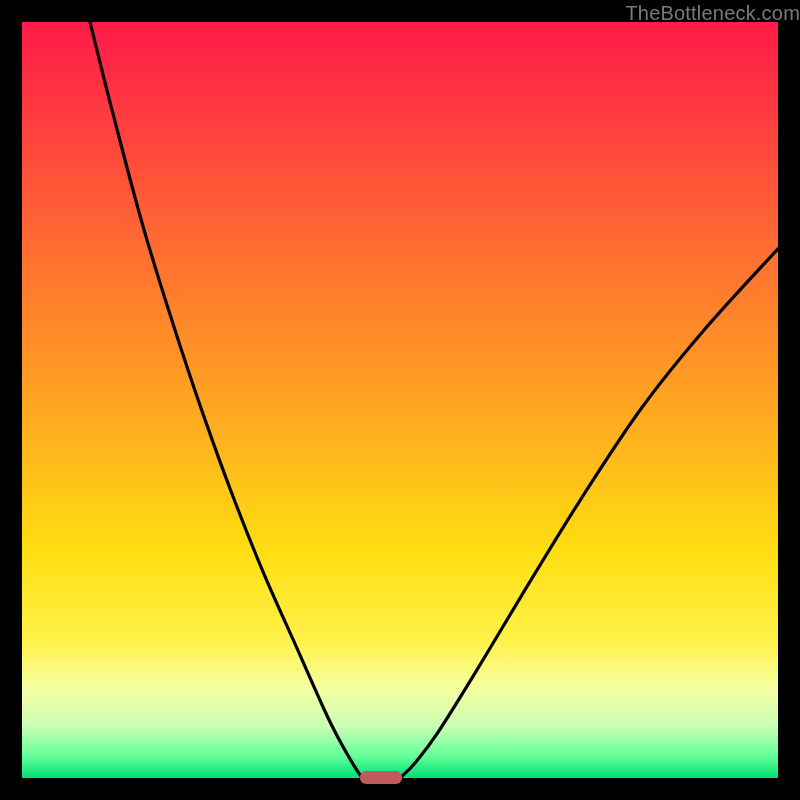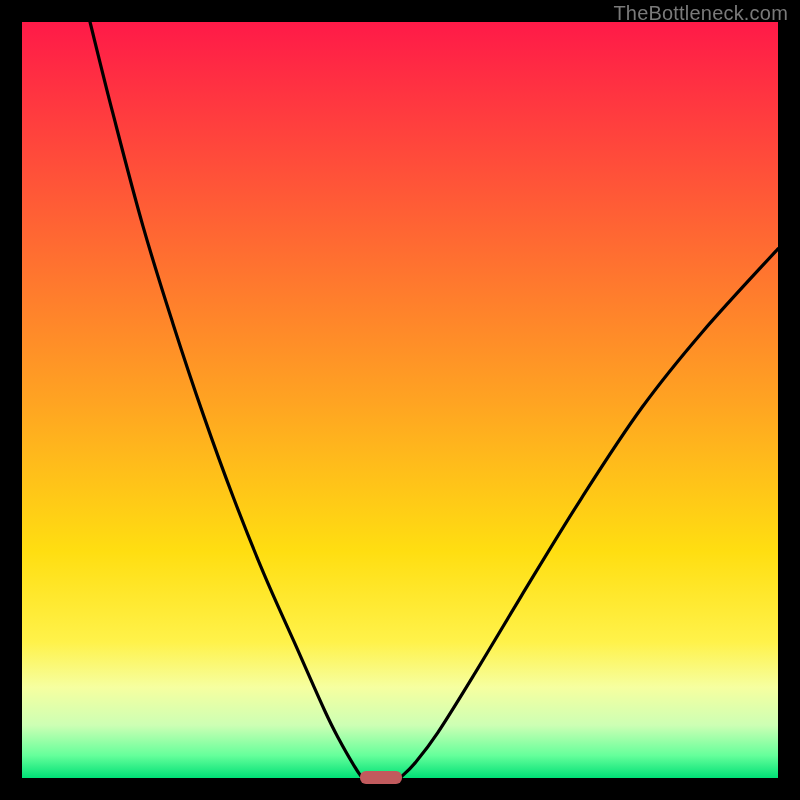--- a/index.html
+++ b/index.html
@@ -33,21 +33,21 @@
       var(--c3) 82%,
       var(--c4) 88%,
       var(--c5) 93%,
       var(--c6) 97%,
       var(--c7) 100%
     );
   }
   .watermark {
     position: absolute;
     top: 2px;
-    right: 12px;
+    right: 0;
     color: #7a7a7a;
     font-size: 20px;
     font-weight: 500;
     letter-spacing: 0.2px;
   }
   svg.curves {
     position: absolute;
     left: 0;
     top: 0;
   }

